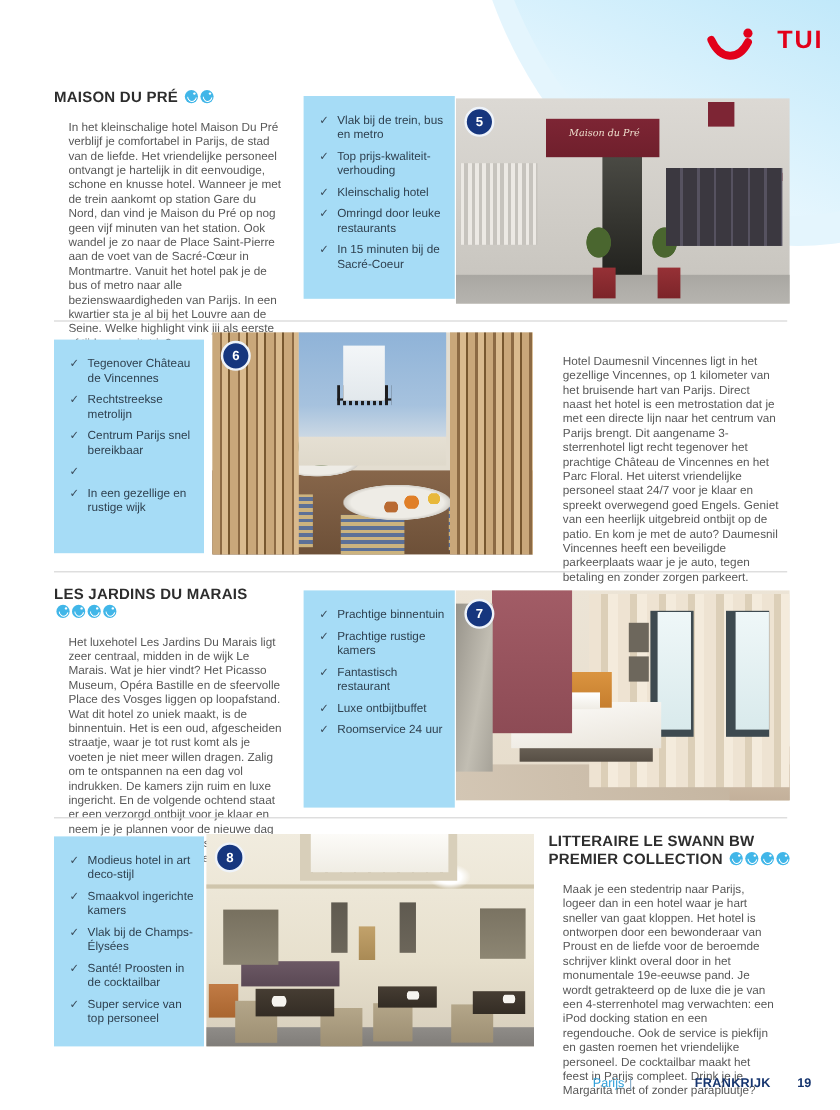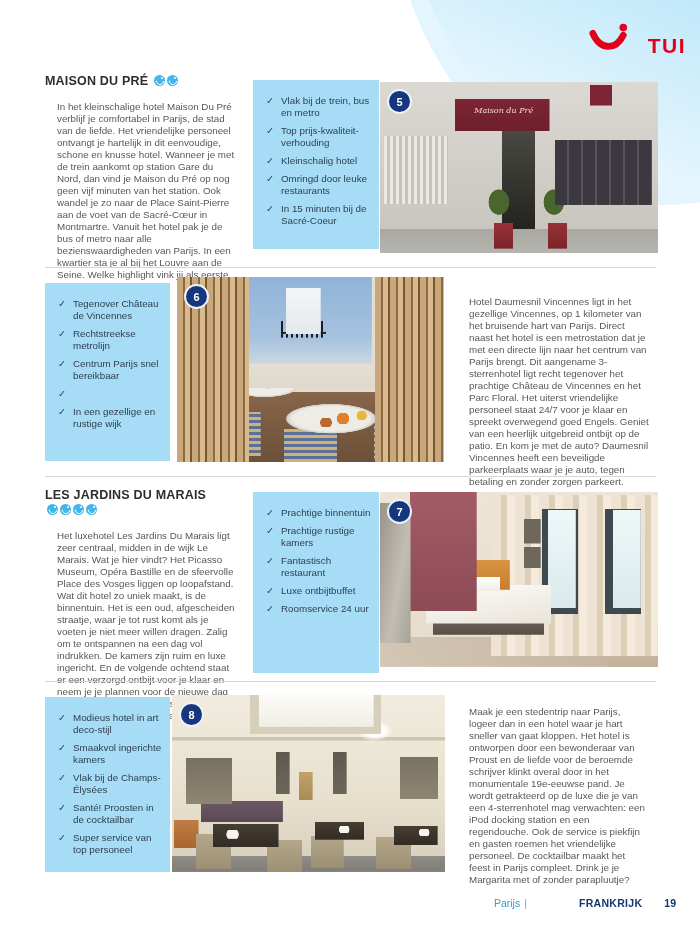--- a/index.html
+++ b/index.html
@@ -6,21 +6,21 @@
   .page{position:relative;width:700px;height:925px;margin:0 auto;background:#ffffff;overflow:hidden;
         font-family:"Liberation Sans","DejaVu Sans",sans-serif;}
 
   
   .wave{position:absolute;border-radius:50%;}
   .wave-outer{left:385px;top:-495px;width:560px;height:700px;background:#e4f5fd;}
   .wave-inner{left:400px;top:-480px;width:520px;height:660px;
       background:linear-gradient(205deg,#5ec4ef 5%,#a5def7 48%,#e8f7fe 88%);}
 
   
-  .tui-logo{position:absolute;top:22px;right:14px;display:flex;align-items:flex-end;gap:19px;z-index:5;}
+  .tui-logo{position:absolute;top:22px;right:14px;display:flex;align-items:flex-start;gap:19px;z-index:5;}
   .tui-word{color:#e2001a;font-size:21px;font-weight:bold;letter-spacing:1.5px;}
 
   
   .col{position:absolute;z-index:2;}
   h2{margin:0 0 6px 0;font-size:12.5px;line-height:15px;color:#2d2d2d;letter-spacing:.2px;}
   .col p{margin:12px;font-size:9.8px;line-height:12px;color:#585858;}
 
   
   .smiles{white-space:nowrap;}
   .tui-smile{display:inline-block;width:11px;height:11px;border-radius:50%;background:#41b6e8;
@@ -266,20 +266,22 @@
       </div>
       <div class="check-item">
         <span class="check">✓</span>
         <span class="check-text">Super service van top personeel</span>
       </div>
     </div>
   <div class="photo photo-restaurant" style="left:172px;top:695px;width:273px;height:177px">
     <span class="badge">8</span>
   </div>
   <div class="col" style="left:457px;top:694px;width:204px">
+    <h2><span>LITTERAIRE LE SWANN BW PREMIER COLLECTION</span>
+      <span class="smiles"><span class="tui-smile"></span><span class="tui-smile"></span><span class="tui-smile"></span><span class="tui-smile"></span></span></h2>
     <p>Maak je een stedentrip naar Parijs, logeer dan in een hotel waar je hart sneller van gaat kloppen. Het hotel is ontworpen door een bewonderaar van Proust en de liefde voor de beroemde schrijver klinkt overal door in het monumentale 19e-eeuwse pand. Je wordt getrakteerd op de luxe die je van een 4-sterrenhotel mag verwachten: een iPod docking station en een regendouche. Ook de service is piekfijn en gasten roemen het vriendelijke personeel. De cocktailbar maakt het feest in Parijs compleet. Drink je je Margarita met of zonder parapluutje?</p>
   </div>
 
   <div class="footer">
     <span class="loc">Parijs</span>
     <span class="sep">|</span>
     <span class="country">FRANKRIJK</span>
     <span class="pagenum">19</span>
   </div>
 

